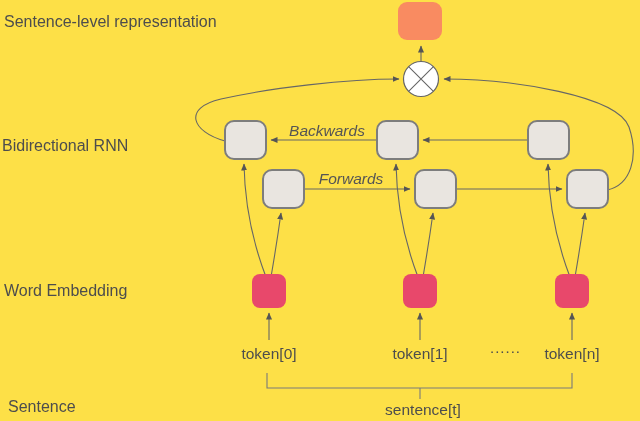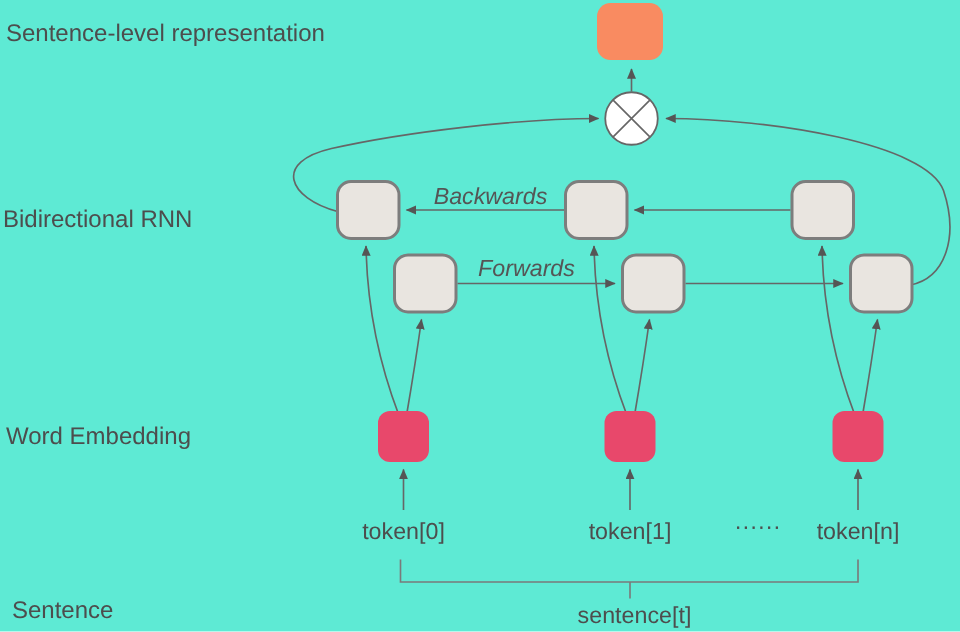--- a/index.html
+++ b/index.html
@@ -1,19 +1,19 @@
 <!DOCTYPE html>
 <html><head>
 <meta charset="utf-8">
 <style>
   html,body{margin:0;padding:0;background:#ffffff;}
   .stage{
     position:relative;
     width:640px;height:421px;
-    background:#5eead4;
+    background:#fde047;
     font-family:"Liberation Sans", sans-serif;
     overflow:hidden;
   }
   svg{display:block;}
   .connector{fill:none;stroke:#666666;stroke-width:1.1;}
   .bracket{fill:none;stroke:#7a7a7a;stroke-width:1.1;}
   .node-gray{stroke-width:2;}
   .op-circle{fill:#ffffff;stroke:#666666;stroke-width:1.2;}
   .op-x{fill:none;stroke:#666666;stroke-width:1.1;}
   text{font-family:"Liberation Sans", sans-serif;}

